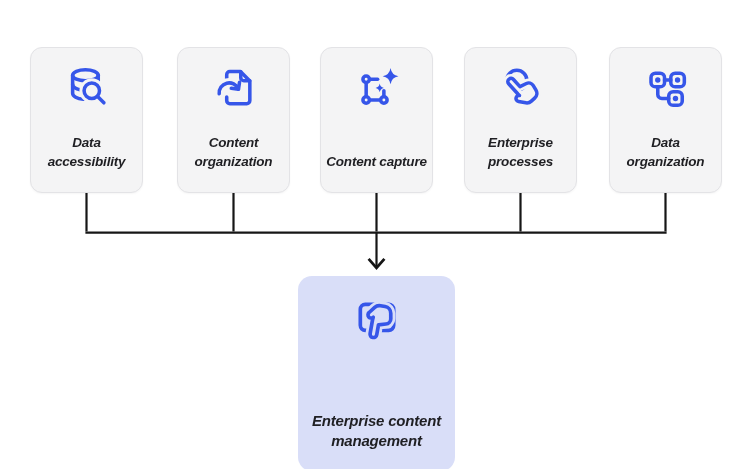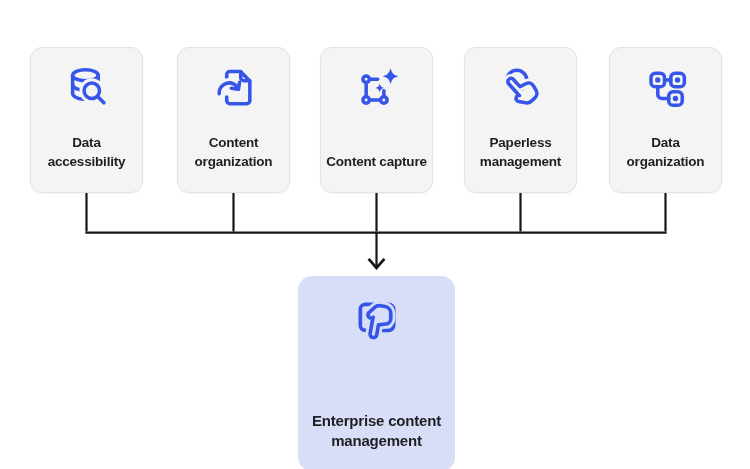--- a/index.html
+++ b/index.html
@@ -6,21 +6,21 @@
     --icon-blue:#3656E9;
     --card-bg:#F4F4F5;
     --card-border:#E3E3E6;
     --target-bg:#D9DEF8;
     --text:#1F1F23;
     --connector:#161616;
     --page-bg:#FFFFFF;
   }
   *{box-sizing:border-box;margin:0;padding:0}
   body{background:var(--page-bg);font-family:"Liberation Sans",sans-serif;}
-  .canvas{position:relative;width:750px;height:469px;background:var(--page-bg);overflow:hidden;}
+  .canvas{position:relative;width:750px;height:469px;background:var(--page-bg);overflow:hidden;font-style:italic;}
   .connectors{position:absolute;left:0;top:0;width:750px;height:469px;pointer-events:none;}
   .connectors path{stroke:var(--connector);fill:none;}
   .card{
     position:absolute;display:flex;flex-direction:column;align-items:center;
     background:var(--card-bg);border:1px solid var(--card-border);border-radius:12px;
     width:113px;height:146px;top:47px;box-shadow:0 1px 2px rgba(0,0,0,.04);
   }
   .card .iconbox{margin-top:13px;height:52px;display:flex;align-items:center;justify-content:center;color:var(--icon-blue);}
   .card .label{
     margin-top:auto;margin-bottom:20px;max-width:105px;text-align:center;
@@ -109,21 +109,21 @@
   <div class="card" style="left:464px">
     <div class="iconbox">
       <svg width="50" height="50" viewBox="0 0 48 48">
         <circle class="ic" cx="20" cy="17.5" r="9.6"></circle>
         <g transform="rotate(-42 26 27)">
           <path class="halo" stroke-width="8.5" d="M19.8 26.5 V13.2 a3.1 3.1 0 0 1 6.2 0 v9.3 l6.6 1.9 a5 5 0 0 1 3.6 5.7 l-0.9 4.9 a6.3 6.3 0 0 1-6.2 5.2 h-4.3 a6.3 6.3 0 0 1-5-2.4 l-4.3-5.6 a2.9 2.9 0 0 1 4.5-3.7 z"></path>
           <path class="ic" d="M19.8 26.5 V13.2 a3.1 3.1 0 0 1 6.2 0 v9.3 l6.6 1.9 a5 5 0 0 1 3.6 5.7 l-0.9 4.9 a6.3 6.3 0 0 1-6.2 5.2 h-4.3 a6.3 6.3 0 0 1-5-2.4 l-4.3-5.6 a2.9 2.9 0 0 1 4.5-3.7 z"></path>
         </g>
       </svg>
     </div>
-    <div class="label">Paperless management</div>
+    <div class="label">Enterprise processes</div>
   </div>
 
   <div class="card" style="left:609px">
     <div class="iconbox">
       <svg width="50" height="50" viewBox="0 0 48 48">
         <g class="ic">
           <rect x="9.6" y="10.8" width="13" height="13" rx="4.2"></rect>
           <rect x="28.6" y="10.8" width="13" height="13" rx="4.2"></rect>
           <rect x="26.6" y="28.6" width="13" height="13" rx="4.2"></rect>
           <path d="M22.6 17.3 h6"></path>

